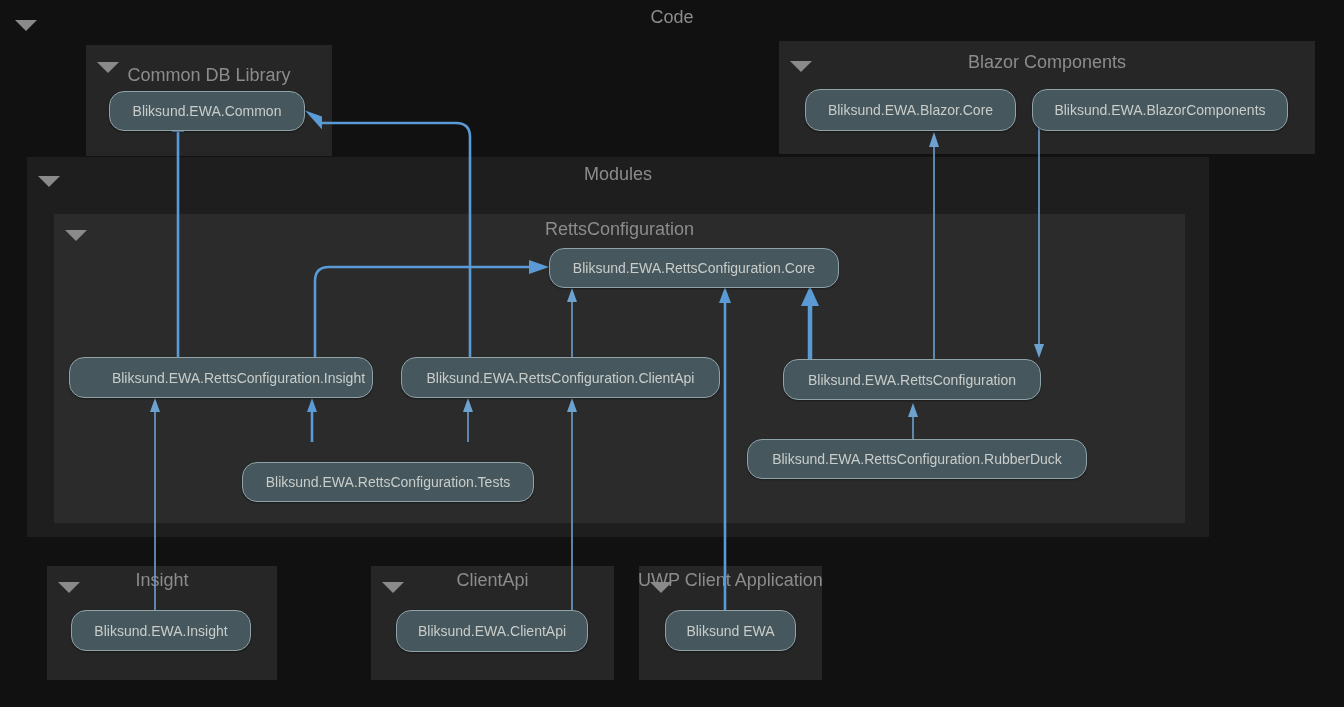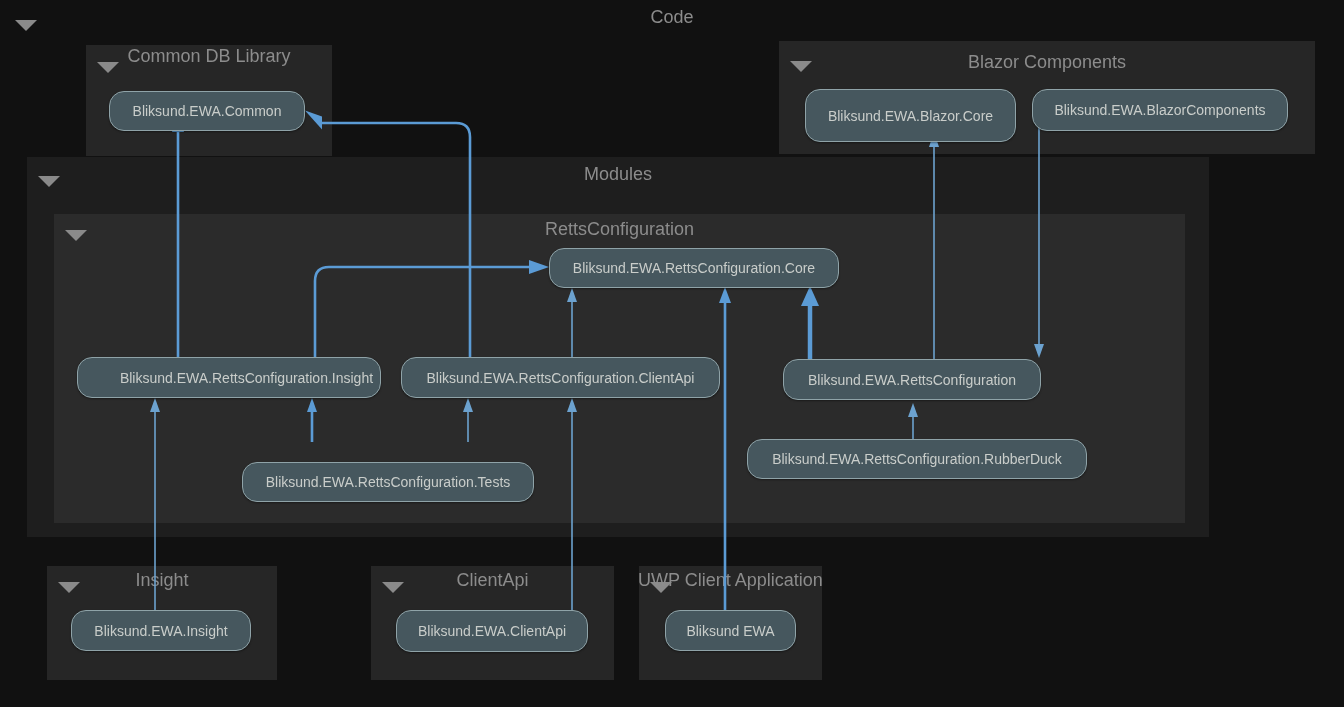--- a/index.html
+++ b/index.html
@@ -99,21 +99,21 @@
 
 <div id="stage">
 
   <div class="group" id="grp-code">
     <div class="caret"></div>
     <div class="group-title">Code</div>
   </div>
 
   <div class="group" id="grp-commondb">
     <div class="caret" style="left:11px; top:17px;"></div>
-    <div class="group-title" style="top:0;">Common DB Library</div>
+    <div class="group-title" style="top:19px;">Common DB Library</div>
   </div>
 
   <div class="group" id="grp-blazor">
     <div class="caret" style="left:11px; top:20px;"></div>
     <div class="group-title" style="top:10px;">Blazor Components</div>
   </div>
 
   <div class="group" id="grp-modules">
     <div class="caret" style="left:11px; top:19px;"></div>
     <div class="group-title" style="top:6px;">Modules</div>
@@ -202,27 +202,27 @@
     </g>
 
     <g>
       <path class="edge-thin" d="M572,610 L572,410"></path>
       <polygon class="ahead-thin" points="572,398 567,412 577,412"></polygon>
     </g>
   </svg>
 
   <div class="node" style="left:109px; top:91px; width:196px; height:40px;">Bliksund.EWA.Common</div>
 
-  <div class="node" style="left:805px; top:89px; width:211px; height:53px;">Bliksund.EWA.Blazor.Core</div>
+  <div class="node" style="left:805px; top:89px; width:211px; height:42px;">Bliksund.EWA.Blazor.Core</div>
 
   <div class="node" style="left:1032px; top:89px; width:256px; height:42px;">Bliksund.EWA.BlazorComponents</div>
 
   <div class="node" style="left:549px; top:248px; width:290px; height:40px;">Bliksund.EWA.RettsConfiguration.Core</div>
 
-  <div class="node" style="left:77px; top:357px; width:304px; height:41px;padding-left:35px;">Bliksund.EWA.RettsConfiguration.Insight</div>
+  <div class="node" style="left:69px; top:357px; width:304px; height:41px;padding-left:35px;">Bliksund.EWA.RettsConfiguration.Insight</div>
 
   <div class="node" style="left:401px; top:357px; width:319px; height:41px;">Bliksund.EWA.RettsConfiguration.ClientApi</div>
 
   <div class="node" style="left:783px; top:359px; width:258px; height:41px;">Bliksund.EWA.RettsConfiguration</div>
 
   <div class="node" style="left:242px; top:462px; width:292px; height:40px;">Bliksund.EWA.RettsConfiguration.Tests</div>
 
   <div class="node" style="left:747px; top:439px; width:340px; height:40px;">Bliksund.EWA.RettsConfiguration.RubberDuck</div>
 
   <div class="node" style="left:71px; top:610px; width:180px; height:41px;">Bliksund.EWA.Insight</div>

